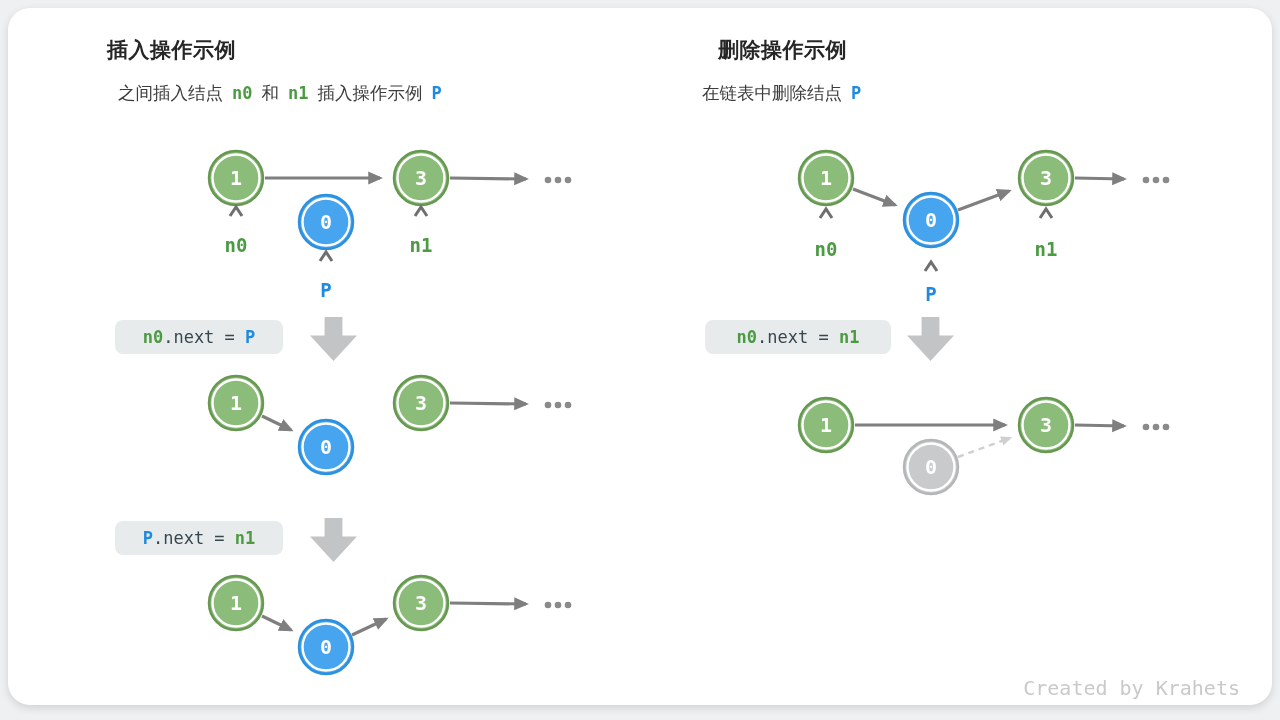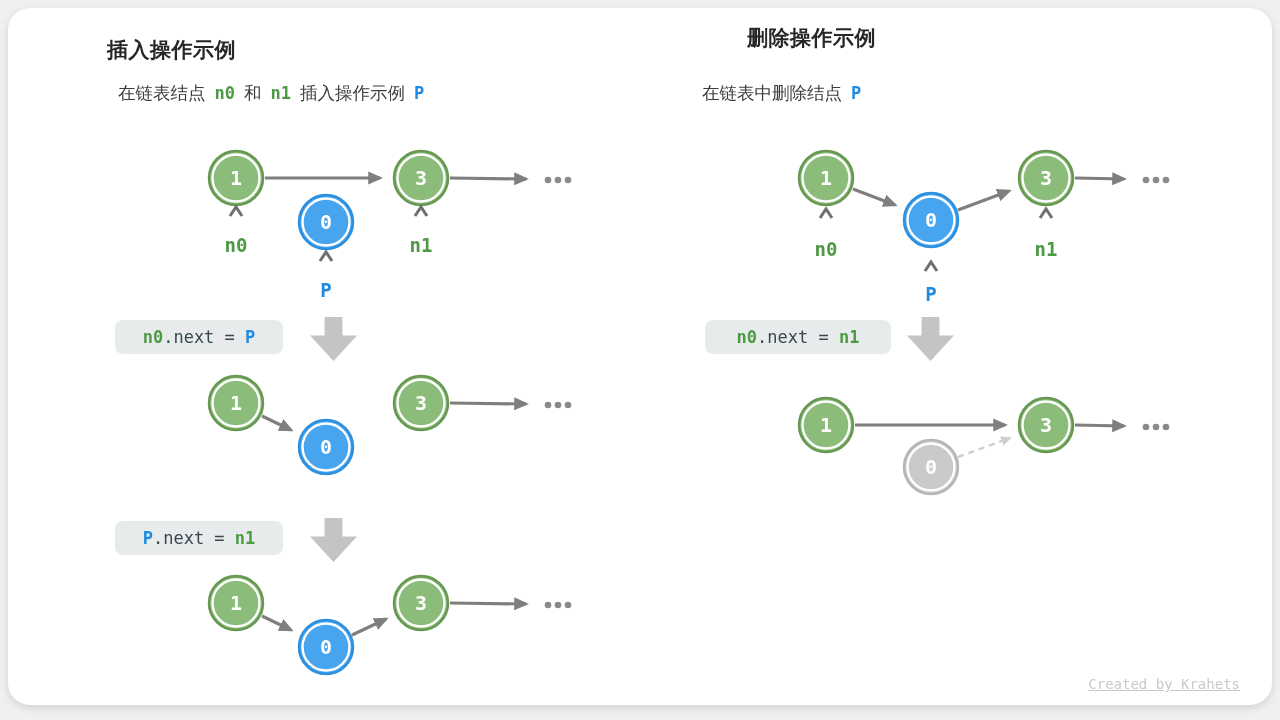--- a/index.html
+++ b/index.html
@@ -29,21 +29,21 @@
   .codebox{background:#e8ebec;border-radius:8px;display:flex;align-items:center;justify-content:center;
            font-family:"DejaVu Sans Mono","Liberation Mono",monospace;font-size:17px;color:#37474f;white-space:pre;}
   .code-green{color:var(--green);font-weight:bold;}
   .code-blue{color:var(--blue);font-weight:bold;}
   .nodeval{width:54px;height:54px;line-height:54px;text-align:center;color:#ffffff;
            font-family:"DejaVu Sans Mono","Liberation Mono",monospace;font-weight:bold;font-size:20px;}
   .ptr-label{width:60px;text-align:center;font-family:"DejaVu Sans Mono","Liberation Mono",monospace;
              font-weight:bold;font-size:19px;}
   .down-arrow{width:47px;height:44px;background:#c3c4c6;
               clip-path:polygon(31% 0,69% 0,69% 42%,100% 42%,50% 100%,0 42%,31% 42%);}
-  .credit{font-family:"DejaVu Sans Mono","Liberation Mono",monospace;font-size:14px;color:#c7c9cb;text-decoration:underline;}
+  .credit{font-family:"DejaVu Sans Mono","Liberation Mono",monospace;font-size:20px;color:#c7c9cb;}
   svg{display:block;}
 </style>
 </head>
 <body>
 
 <div class="stage">
   <div class="card"></div>
 
   <svg class="abs" style="left:0;top:0;" width="1280" height="720" viewBox="0 0 1280 720">
     <defs>
@@ -170,29 +170,29 @@
       <g fill="#8a8a8a">
         <circle cx="1146" cy="427" r="3.3"></circle>
           <circle cx="1156" cy="427" r="3.3"></circle>
           <circle cx="1166" cy="427" r="3.3"></circle>
       </g>
     </g>
   </svg>
 
   <div class="abs title" style="left:107px;top:36px;">插入操作示例</div>
   <div class="abs subtitle" style="left:118px;top:81px;">
-    <span>在链表结点</span>
+    <span>之间插入结点</span>
     <span class="tok tok-green">n0</span>
     <span>和</span>
     <span class="tok tok-green">n1</span>
     <span>插入操作示例</span>
     <span class="tok tok-blue">P</span>
   </div>
 
-  <div class="abs title" style="left:718px;top:24px;margin-left:29px;">删除操作示例</div>
+  <div class="abs title" style="left:718px;top:36px;">删除操作示例</div>
   <div class="abs subtitle" style="left:702px;top:81px;">
     <span>在链表中删除结点</span>
     <span class="tok tok-blue">P</span>
   </div>
 
   <div class="abs nodeval" style="left:209px;top:151px;">1</div>
   <div class="abs nodeval" style="left:299px;top:195px;">0</div>
   <div class="abs nodeval" style="left:394px;top:151px;">3</div>
 
   <div class="abs nodeval" style="left:209px;top:376px;">1</div>

